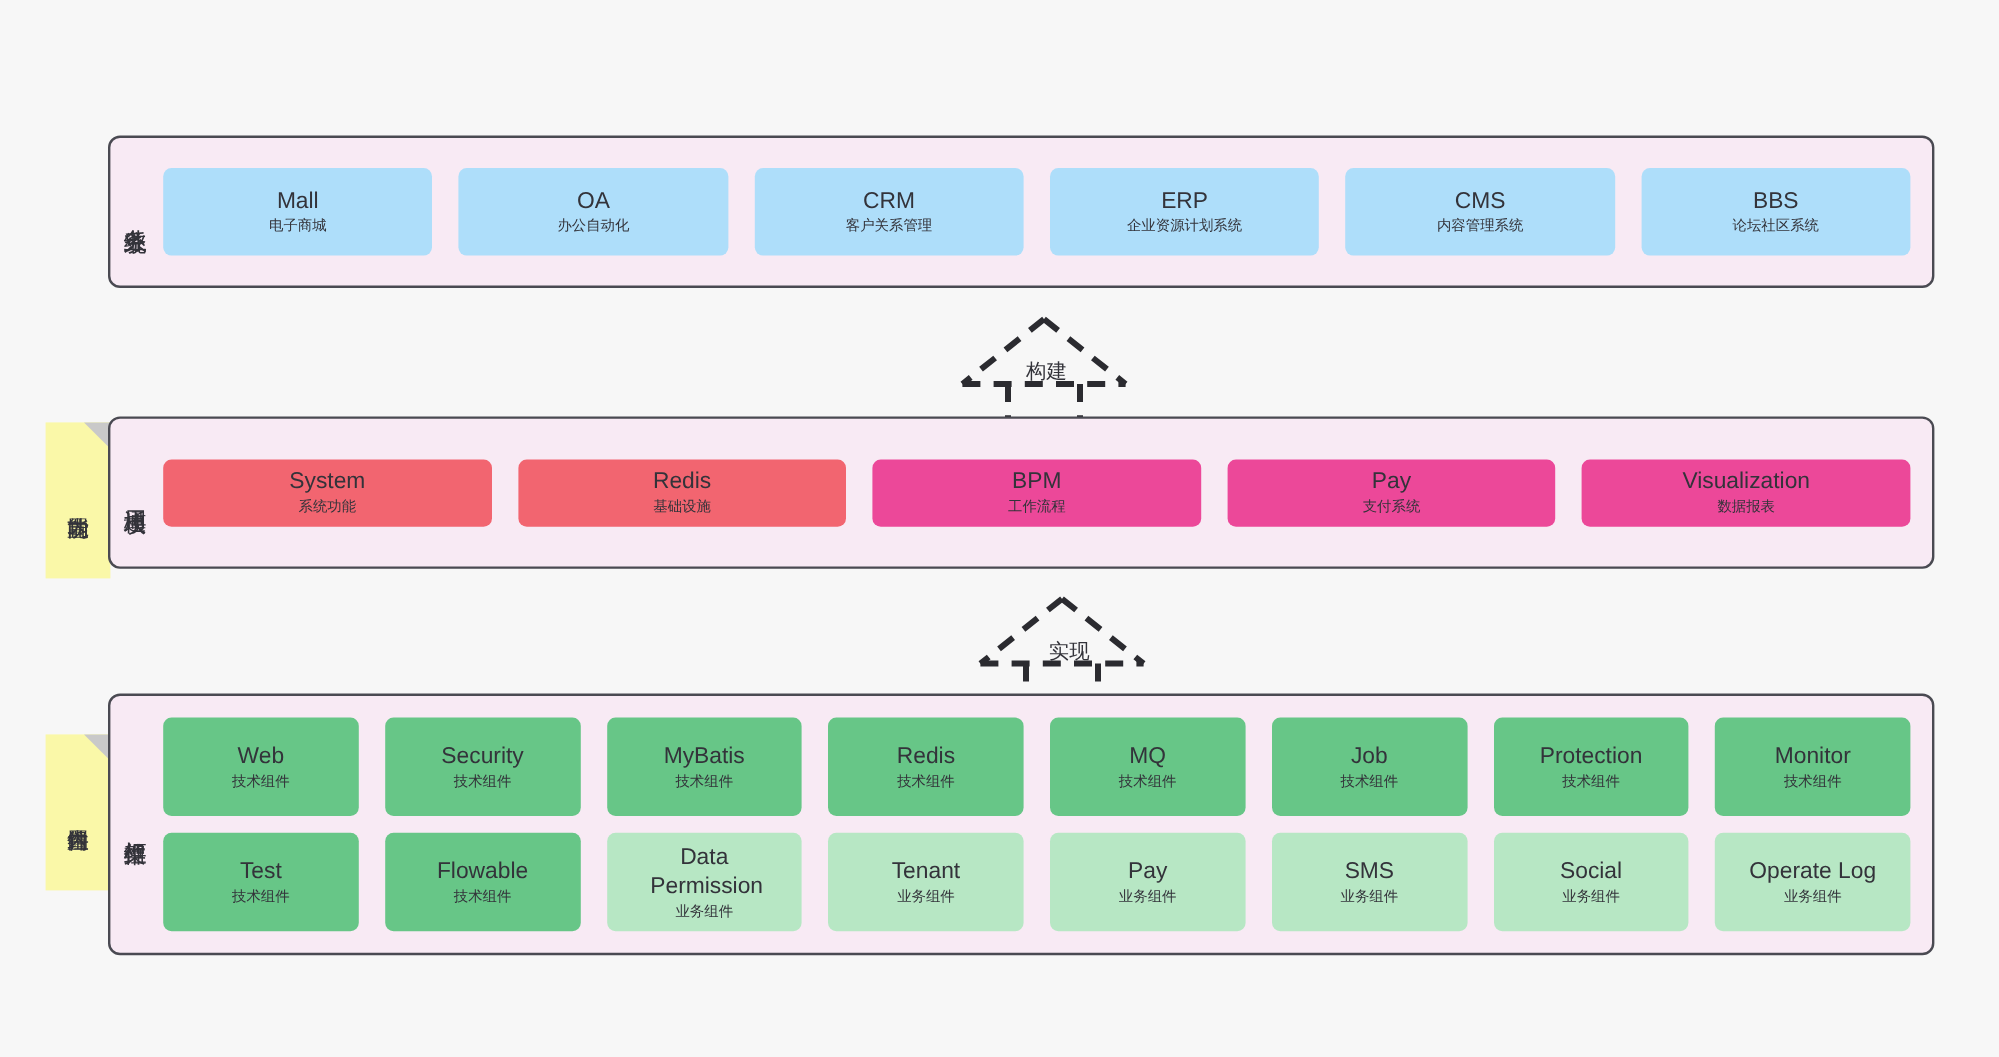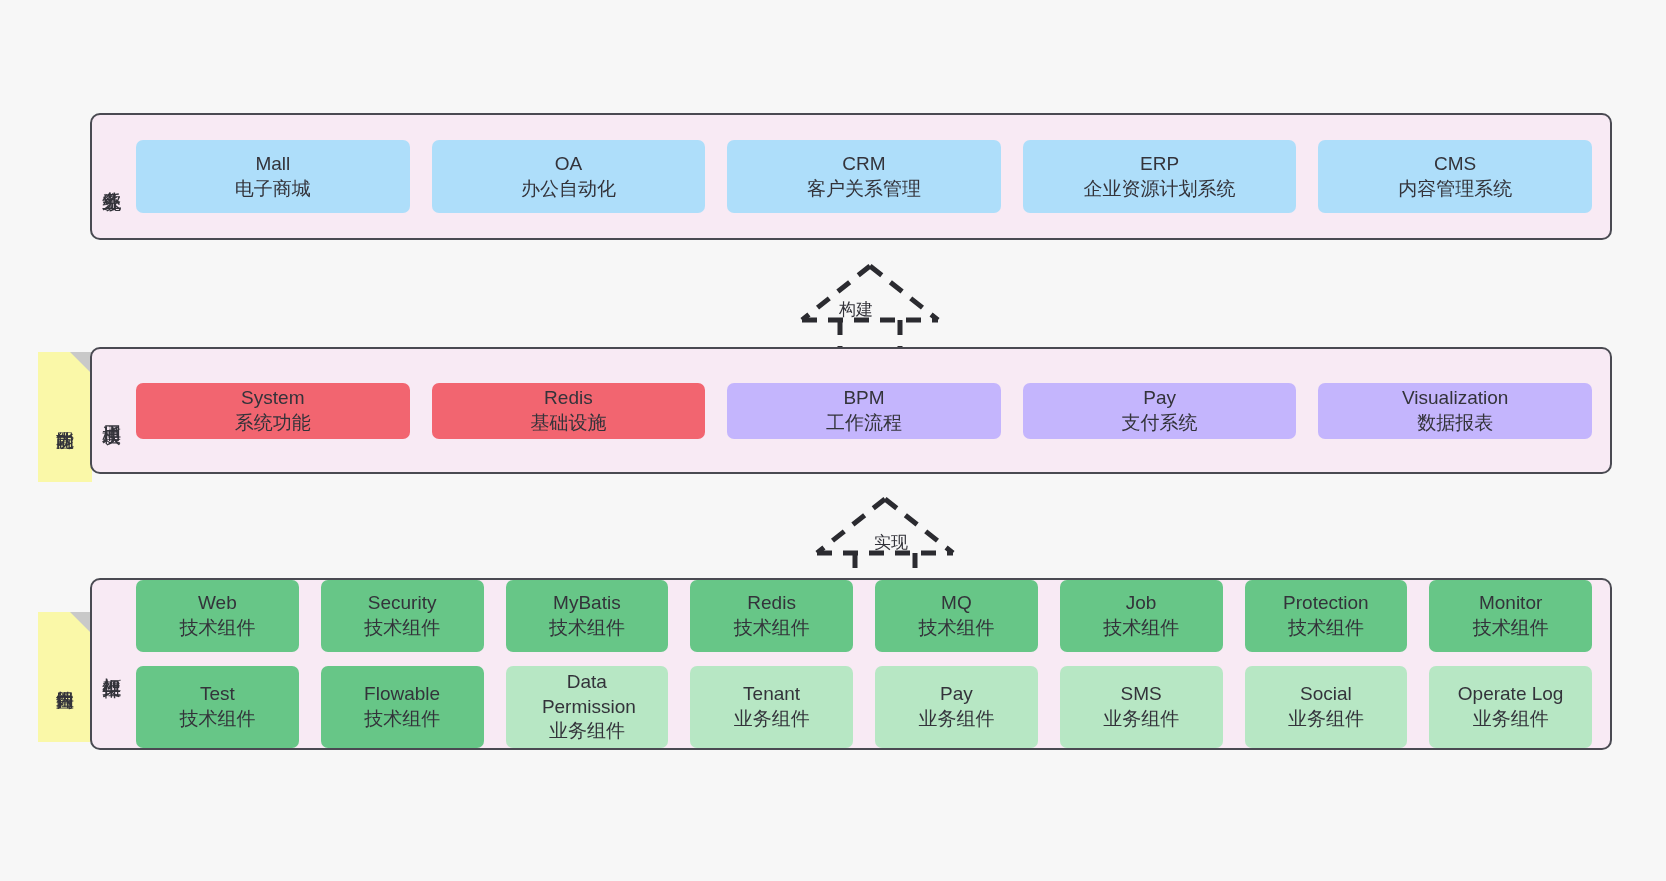--- a/index.html
+++ b/index.html
@@ -60,26 +60,26 @@
     flex-direction: column;
     align-items: center;
     justify-content: center;
     text-align: center;
     color: #33333a;
     line-height: 1.3;
     padding: 4px 6px;
     user-select: none;
   }
   .cell .t1 { font-size: 19px; }
-  .cell .t2 { font-size: 19px; }
+  .cell .t2 { font-size: 12px; }
 
   
   .c-blue        { background: #aedefa; }
   .c-red         { background: #f26570; }
-  .c-pink        { background: #c4b5fd; }
+  .c-pink        { background: #ec4899; }
   .c-green       { background: #67c687; }
   .c-lightgreen  { background: #b7e7c4; }
 
   
   .sticky {
     position: absolute;
     background: #faf8a8;
     width: 54px;
     display: flex;
     align-items: center;
@@ -136,34 +136,38 @@
           <span class="t1">CRM</span>
           <span class="t2">客户关系管理</span>
         </div>
         <div class="cell c-blue">
           <span class="t1">ERP</span>
           <span class="t2">企业资源计划系统</span>
         </div>
         <div class="cell c-blue">
           <span class="t1">CMS</span>
           <span class="t2">内容管理系统</span>
+        </div>
+        <div class="cell c-blue">
+          <span class="t1">BBS</span>
+          <span class="t2">论坛社区系统</span>
         </div>
       </div>
     </div>
   </div>
 
   <div class="arrow" style="left:795px; top:262px;">
     <svg width="150" height="88" viewBox="0 0 150 88">
       <path d="M 75 4 L 143 58" fill="none" stroke="#2b2b30" stroke-width="5" stroke-dasharray="15,11" stroke-linecap="butt"></path>
       <path d="M 75 4 L 7 58" fill="none" stroke="#2b2b30" stroke-width="5" stroke-dasharray="15,11" stroke-linecap="butt"></path>
       <path d="M 7 58 L 143 58" fill="none" stroke="#2b2b30" stroke-width="5" stroke-dasharray="15,11" stroke-linecap="butt"></path>
       <path d="M 45 58 L 45 86" fill="none" stroke="#2b2b30" stroke-width="5" stroke-dasharray="15,11" stroke-linecap="butt"></path>
       <path d="M 105 58 L 105 86" fill="none" stroke="#2b2b30" stroke-width="5" stroke-dasharray="15,11" stroke-linecap="butt"></path>
     </svg>
-    <span class="arrow-label" style="left:44px; top:36px;">构建</span>
+    <span class="arrow-label" style="left:60px; top:36px;">构建</span>
   </div>
 
   <div class="sticky" style="left:38px; top:352px; height:130px;">
     <span>内置功能</span>
   </div>
   <div class="layer" id="layer-1" style="left:90px; top:347px; width:1522px; height:127px;">
     <div class="layer-label">通用模块</div>
     <div class="layer-body">
       <div class="row" style="height:56px;">
         <div class="cell c-red">
@@ -197,21 +201,21 @@
       <path d="M 7 58 L 143 58" fill="none" stroke="#2b2b30" stroke-width="5" stroke-dasharray="15,11" stroke-linecap="butt"></path>
       <path d="M 45 58 L 45 86" fill="none" stroke="#2b2b30" stroke-width="5" stroke-dasharray="15,11" stroke-linecap="butt"></path>
       <path d="M 105 58 L 105 86" fill="none" stroke="#2b2b30" stroke-width="5" stroke-dasharray="15,11" stroke-linecap="butt"></path>
     </svg>
     <span class="arrow-label" style="left:52px; top:36px;margin-left:12px;">实现</span>
   </div>
 
   <div class="sticky" style="left:38px; top:612px; height:130px;">
     <span>内置组件</span>
   </div>
-  <div class="layer" id="layer-2" style="left:90px; top:578px; width:1522px; height:172px;">
+  <div class="layer" id="layer-2" style="left:90px; top:578px; width:1522px; height:218px;">
     <div class="layer-label">框架组件</div>
     <div class="layer-body">
 
       <div class="row" style="height:82px;">
         <div class="cell c-green">
           <span class="t1">Web</span>
           <span class="t2">技术组件</span>
         </div>
         <div class="cell c-green">
           <span class="t1">Security</span>

